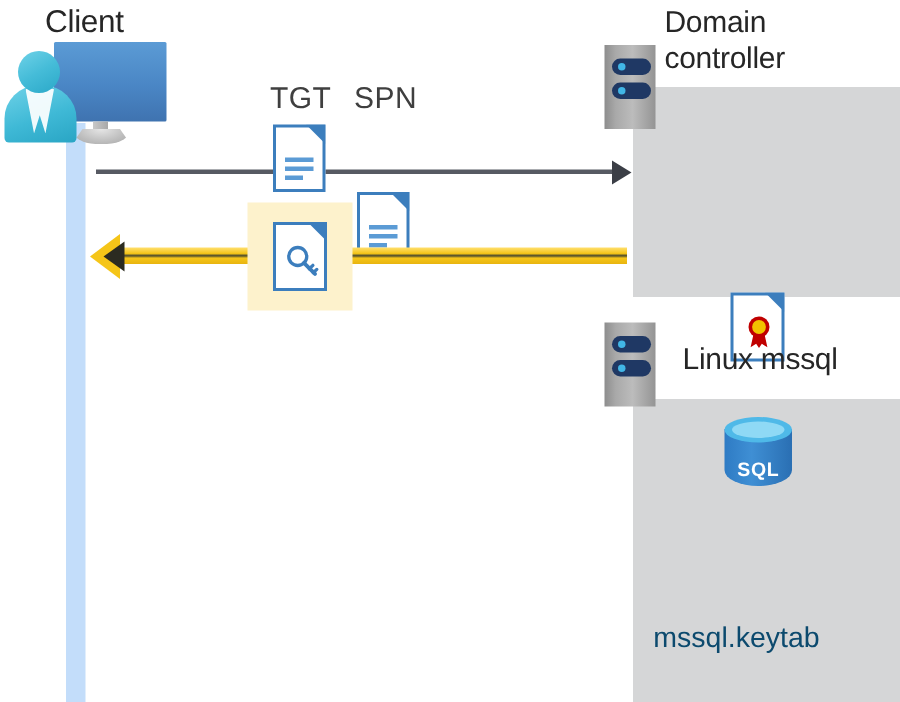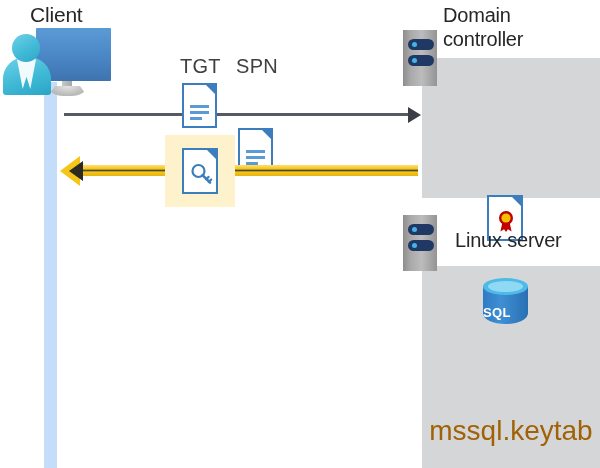--- a/index.html
+++ b/index.html
@@ -182,29 +182,30 @@
     background: #4fb9e8;
     border-radius: 50%;
   }
   #sql-top-inner {
     position: absolute; left: 5px; top: 3px; width: 35px; height: 11px;
     background: #8fd9f5;
     border-radius: 50%;
   }
   #sql-text {
     position: absolute; left: 0; top: 27px; width: 45px;
+    text-align: center;
     font-size: 13px; font-weight: bold; color: #ffffff;
     letter-spacing: .4px;
   }
 
   
   #keytab-caption {
-    left: 422px; top: 415px; width: 178px;
+    left: 402px; top: 415px; width: 178px;
     text-align: center;
-    font-size: 28px; color: #a16207;
+    font-size: 19px; color: #0c4a6e;
   }
 </style>
 </head>
 <body>
 
 <div id="stage">
 
   <div class="abs panel" id="dc-panel"></div>
   <div class="abs panel" id="linux-panel"></div>
 
@@ -275,21 +276,21 @@
 
   <div class="abs doc" id="doc-cert">
     <div class="fold2"></div>
     <svg class="abs" style="left:6px;top:9px;width:22px;height:28px;" viewBox="0 0 22 28">
       <path d="M7.4 16.5 L5.4 25.5 L9.1 23.2 L11 26 L12.9 23.2 L16.6 25.5 L14.6 16.5 Z" fill="#c00000"></path>
       <circle cx="11" cy="12" r="7" fill="#c00000"></circle>
       <circle cx="11" cy="12" r="4.6" fill="#f2c200"></circle>
     </svg>
   </div>
 
-  <div class="abs title" id="linux-title">Linux server</div>
+  <div class="abs title" id="linux-title">Linux mssql</div>
 
   <div class="abs server" id="linux-server">
     <div class="server-bar b1">
       <span class="server-led"></span>
     </div>
     <div class="server-bar b2">
       <span class="server-led"></span>
     </div>
   </div>
 

